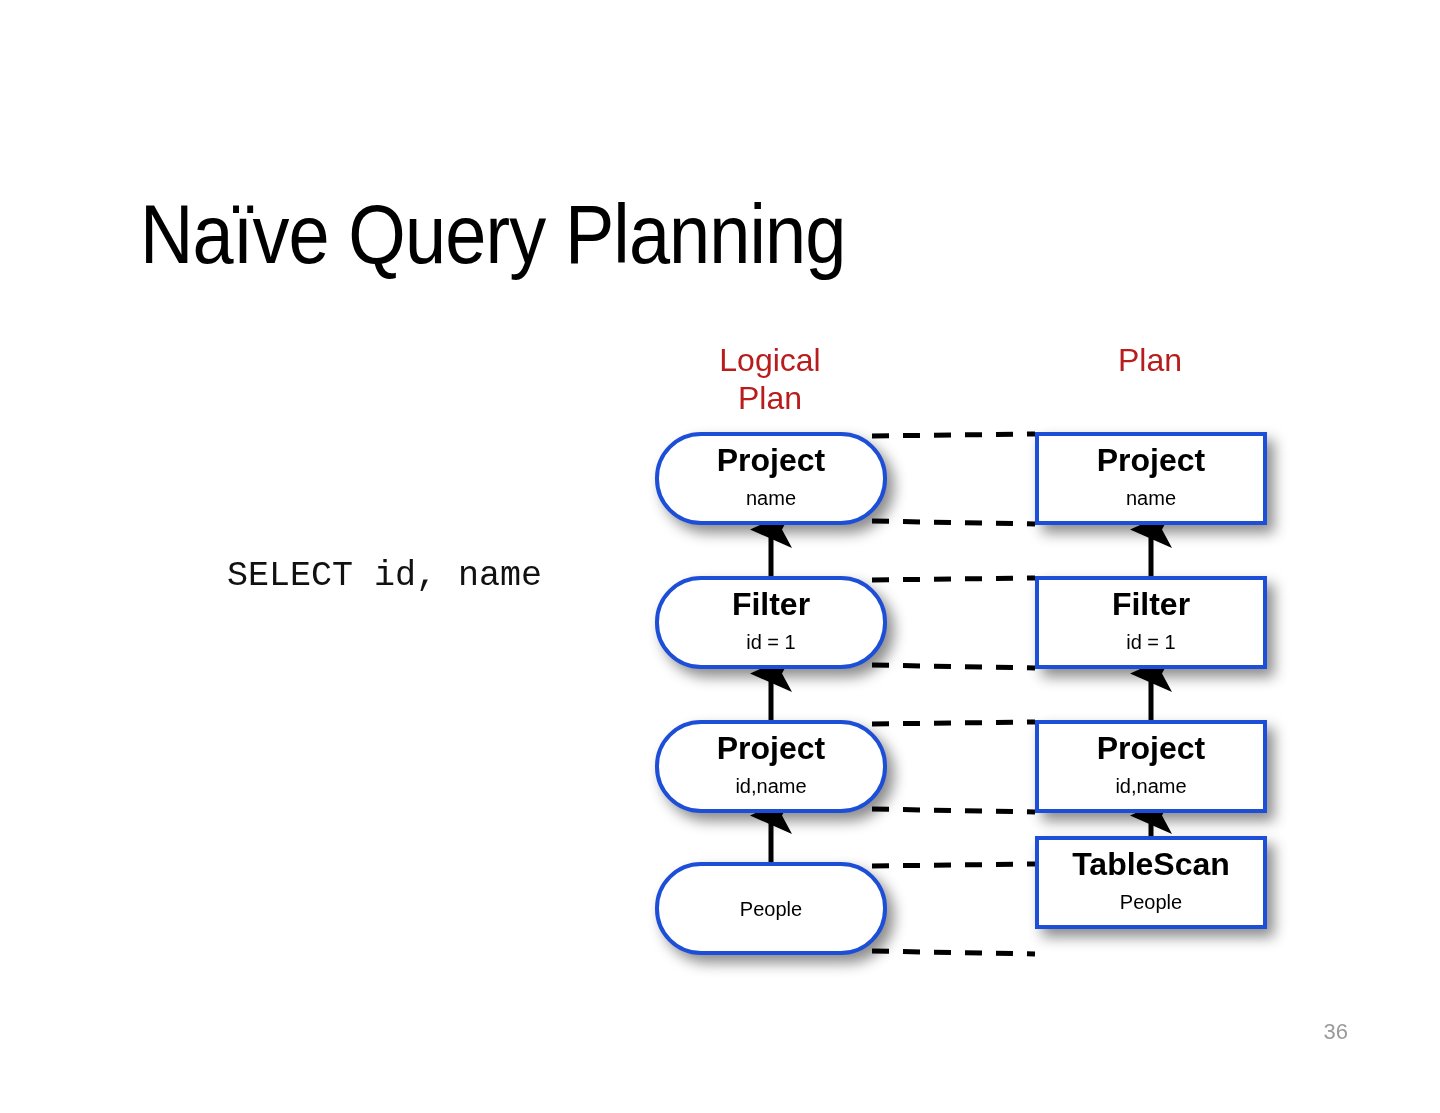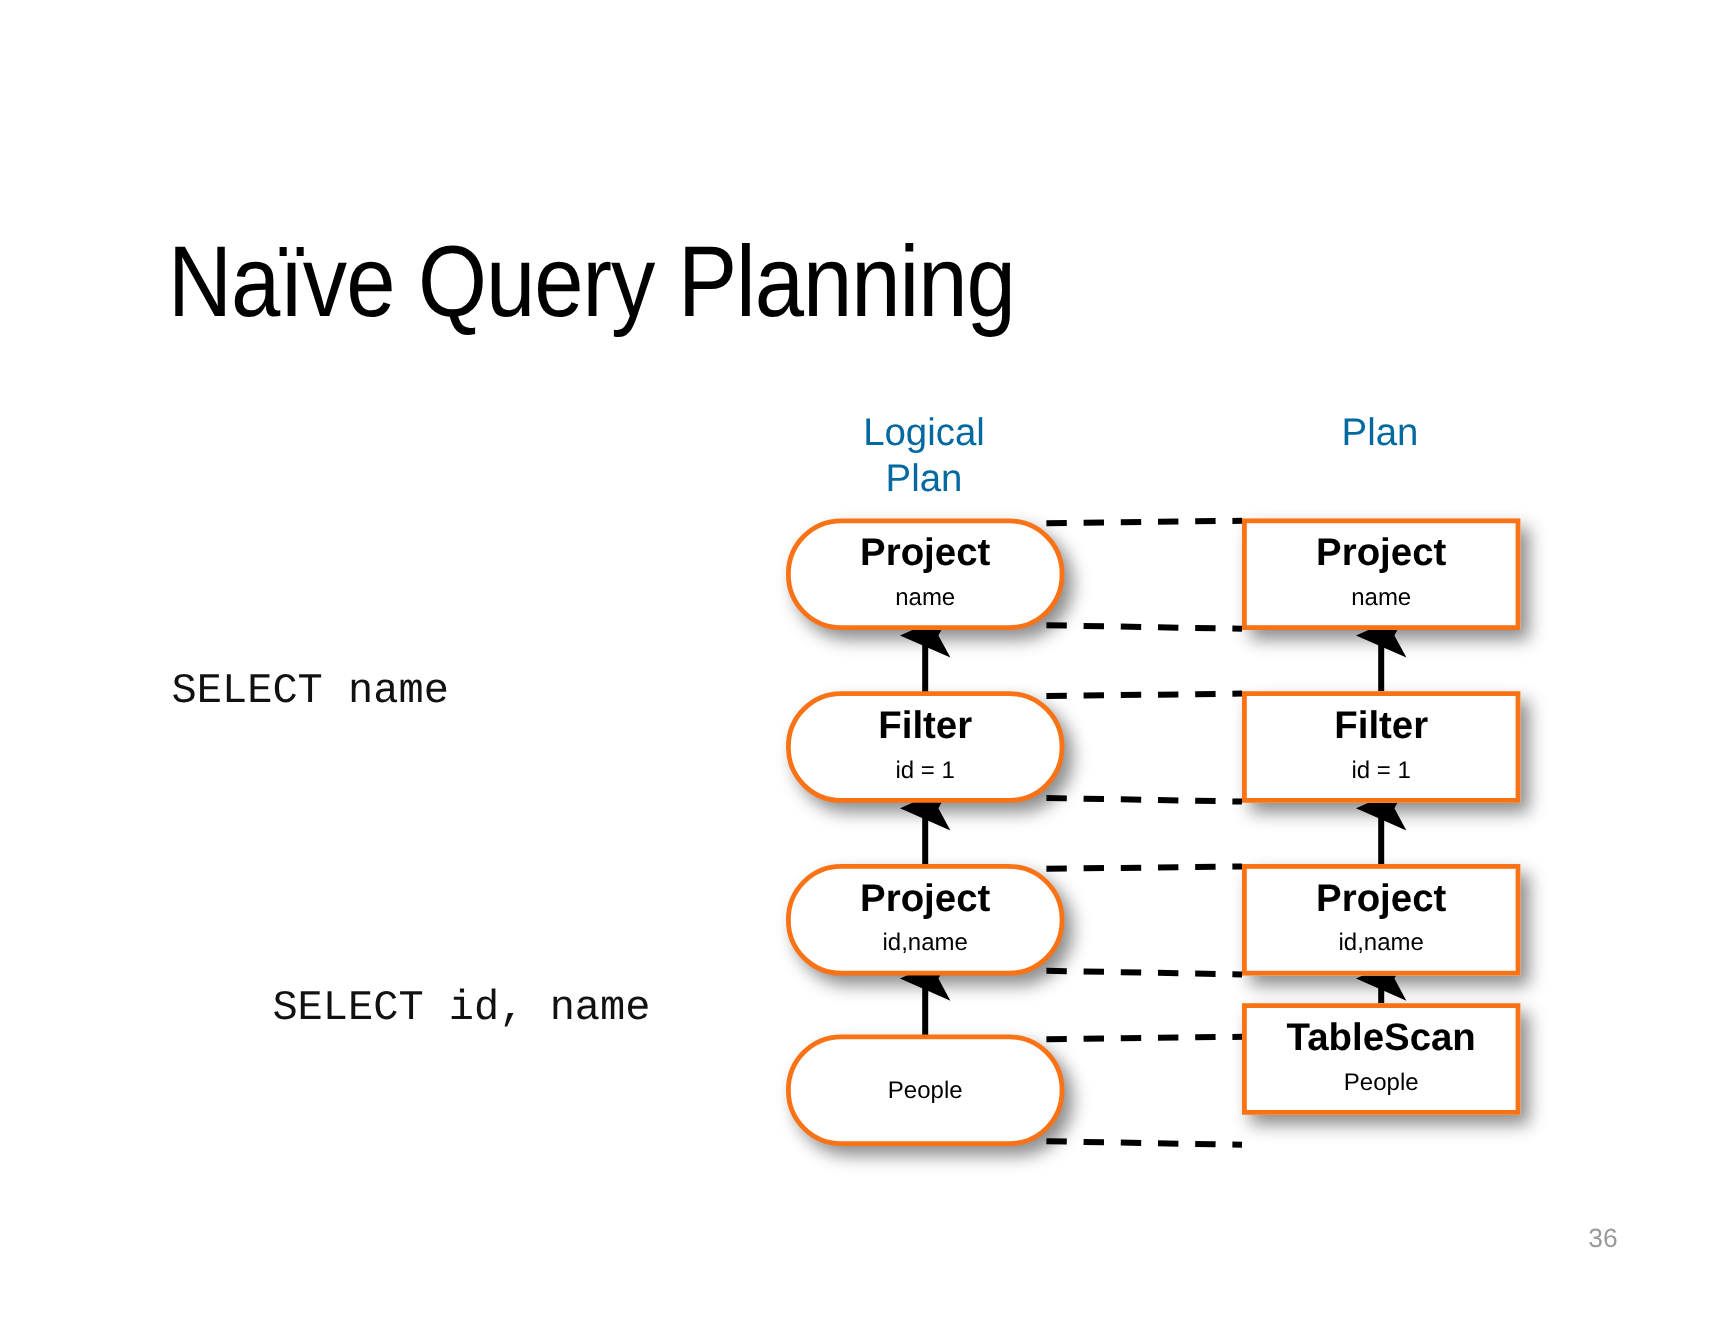--- a/index.html
+++ b/index.html
@@ -55,32 +55,32 @@
   }
 
   .col-header {
     position: absolute;
     width: 240px;
     text-align: center;
     font-family: "Liberation Sans", sans-serif;
     font-size: 32px;
     line-height: 38px;
     font-weight: 400;
-    color: #0369a1;
+    color: #b91c1c;
   }
   .col-header.logical  { left: 650px; top: 341px; }
   .col-header.physical { left: 1030px; top: 341px; }
   .col-header .hl { display: block; }
 
   
   .node {
     position: absolute;
     box-sizing: border-box;
     background: #ffffff;
-    border: 4px solid #f97316;
+    border: 4px solid #1d4ed8;
     display: flex;
     flex-direction: column;
     align-items: center;
     justify-content: center;
     filter: drop-shadow(7px 8px 7px rgba(0,0,0,0.45));
   }
   .node.logical {
     left: 655px;
     width: 232px;
     border-radius: 46px;
@@ -125,21 +125,20 @@
     font-size: 22px;
     color: #9a9a9a;
   }
 </style>
 </head>
 <body>
 
 <div class="slide-title">Naïve Query Planning</div>
 
 <div class="sql-block">
-  <div class="sql-line">SELECT name</div>
   <div class="sql-line">    SELECT id, name</div>
   
   
 </div>
 
 <div class="diagram">
 
   <div class="col-header logical">
     <span class="hl">Logical</span>
     <span class="hl">Plan</span>

